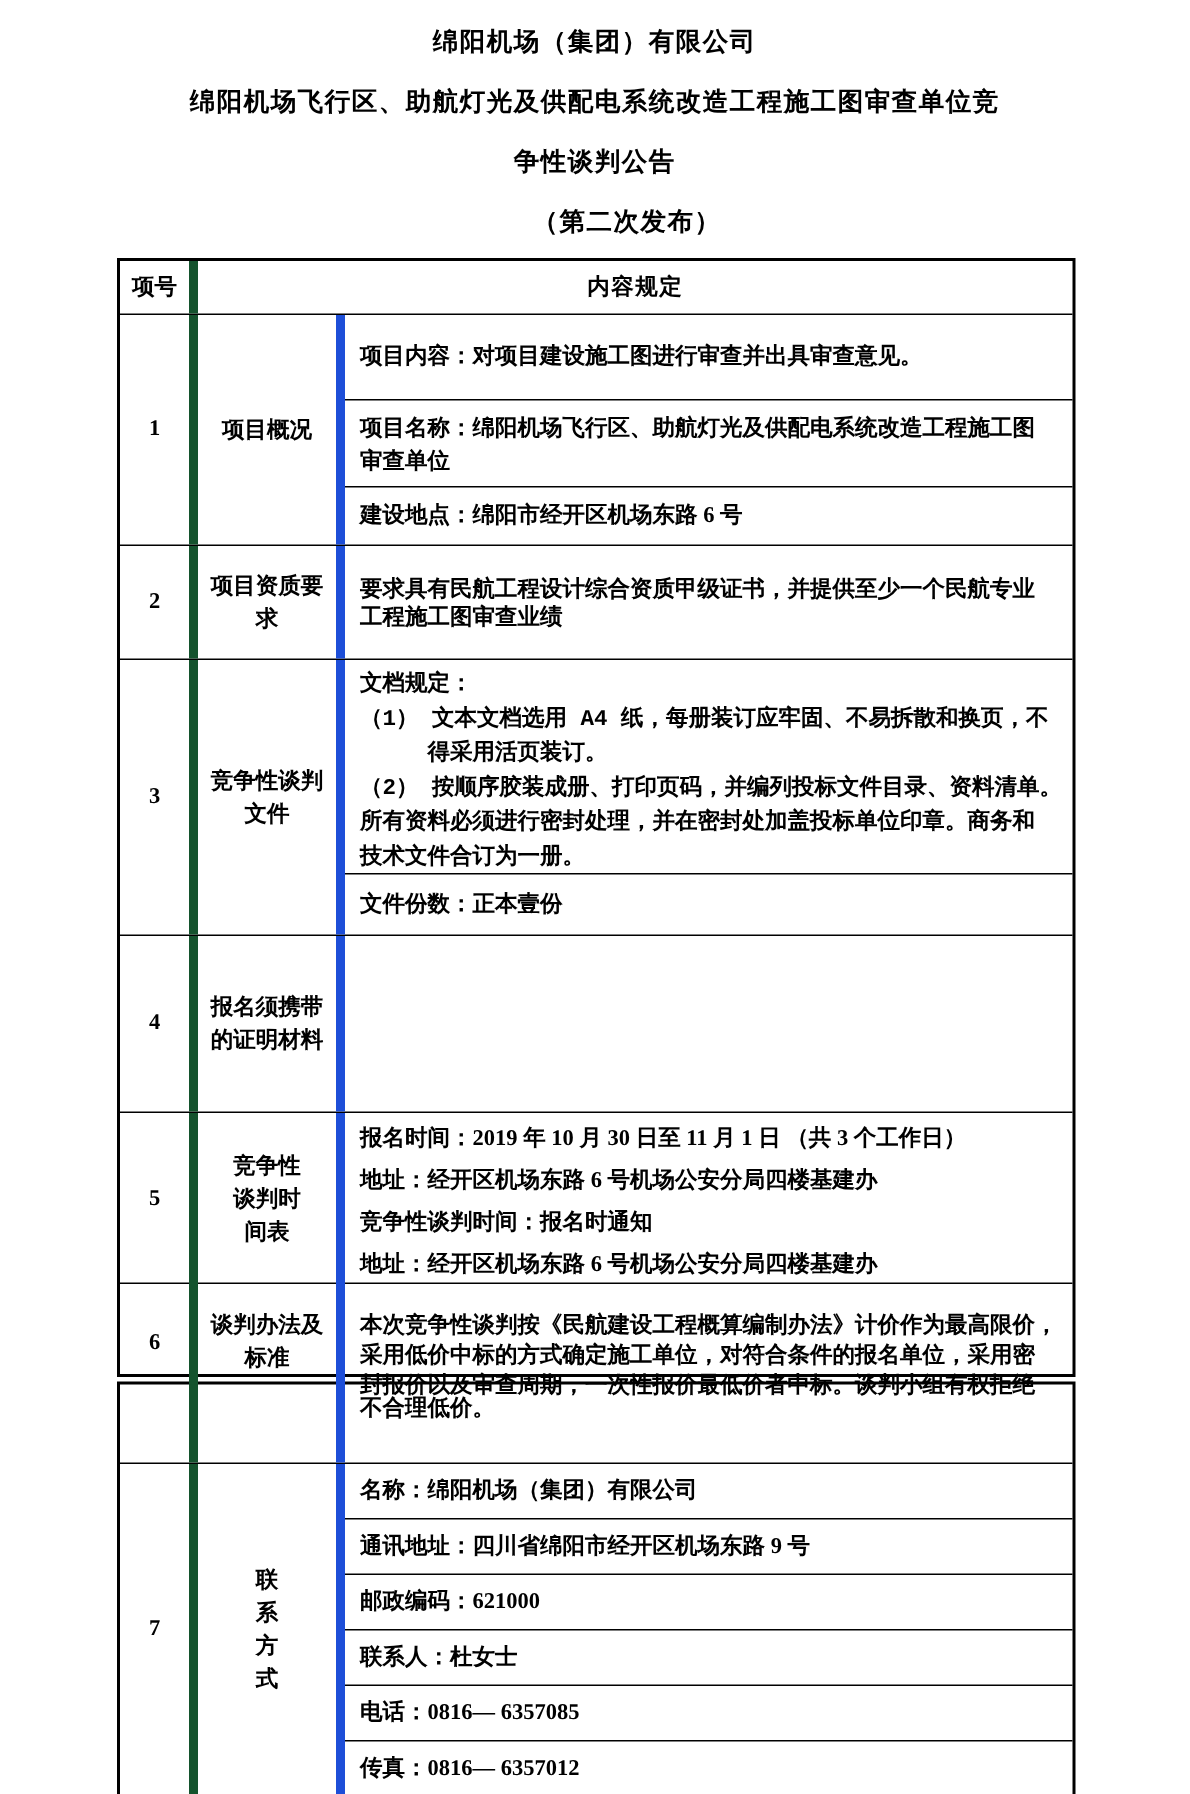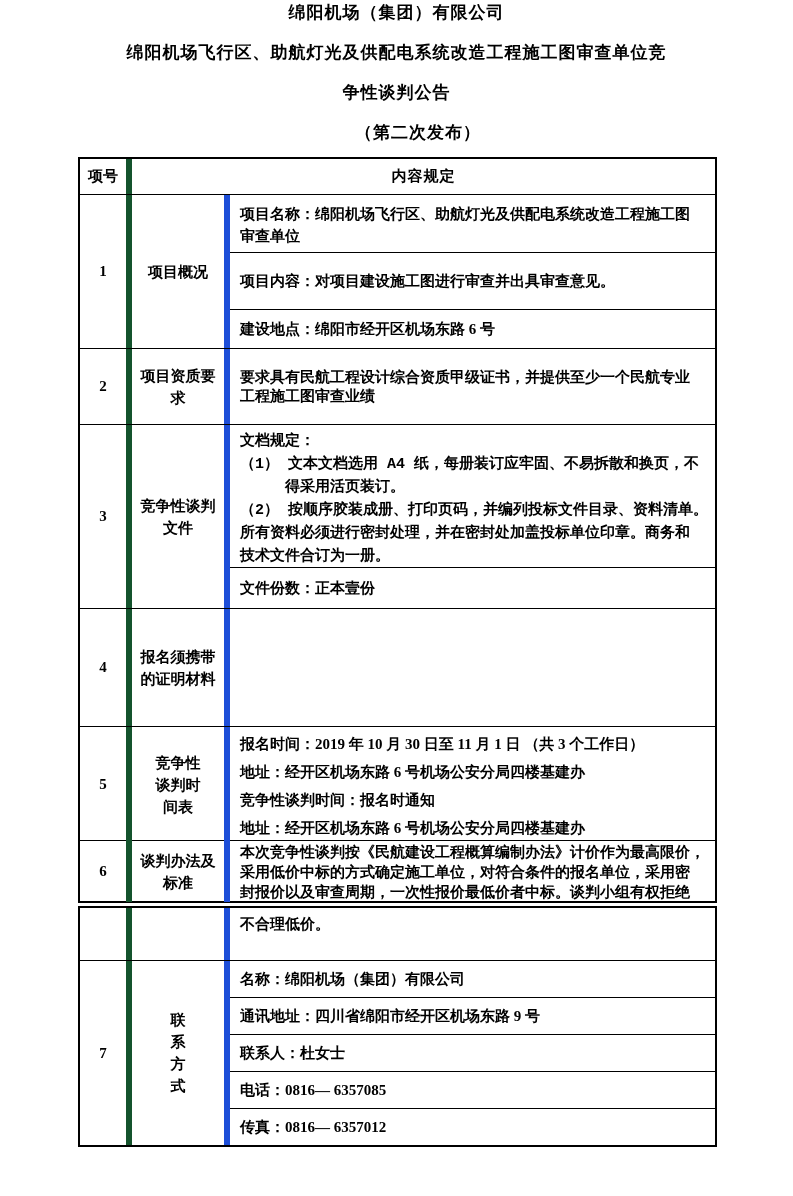--- a/index.html
+++ b/index.html
@@ -6,21 +6,21 @@
   body {
     width:793px; height:1196px;
     background:#ffffff; color:#000000;
     font-family:"Liberation Serif","DejaVu Serif",serif;
     font-weight:bold;
     overflow:hidden;
   }
   .page { position:relative; width:793px; height:1196px; box-sizing:border-box; }
 
   
-  .titles { text-align:center; padding-top:4px; }
+  .titles { text-align:center; padding-top:19px; }
   .title-line {
     font-size:17px; line-height:18px;
     margin-bottom:22px; letter-spacing:1px;
     white-space:pre-wrap;
   }
   .title-line:last-child { margin-bottom:0;margin-left:43px; }
 
   
   .tbl {
     margin-left:78px; width:639px;
@@ -83,21 +83,21 @@
   .h37  { height:37px; }
   .h36  { height:36px; }
 
   .cell-flow {
     box-sizing:border-box;
     padding:0 8px 0 10px;
     white-space:pre-wrap;
   }
   .r4 .cell-flow { display:flex; align-items:center; line-height:22px; }
   .r5 .cell-flow { line-height:28px; padding-top:3px; }
-  .r6 .cell-flow { line-height:20px; padding-top:1px; }
+  .r6 .cell-flow { line-height:20px; padding-top:1px;margin-top:17px; }
   .rcont .cell-flow { padding-top:5px; line-height:22px; }
 
   .lbl-r5 { line-height:26px; }
   .lbl-r7 { line-height:28px; }
 </style>
 </head>
 <body>
 
 <div class="page">
 
@@ -112,23 +112,23 @@
 
     <div class="trow thead">
       <div class="c cnum">项号</div>
       <div class="c chead">内容规定</div>
     </div>
 
     <div class="trow">
       <div class="c cnum">1</div>
       <div class="c clbl">项目概况</div>
       <div class="c stack">
+        <div class="sub h57 vmid">项目内容：对项目建设施工图进行审查并出具审查意见。</div>
         <div class="sub h58">项目名称：绵阳机场飞行区、助航灯光及供配电系统改造工程施工图
 审查单位</div>
-        <div class="sub h57 vmid">项目内容：对项目建设施工图进行审查并出具审查意见。</div>
         <div class="sub h38 vmid">建设地点：绵阳市经开区机场东路 6 号</div>
       </div>
     </div>
 
     <div class="trow r2">
       <div class="c cnum">2</div>
       <div class="c clbl">项目资质要
 求</div>
       <div class="c cell-flow vmid">要求具有民航工程设计综合资质甲级证书，并提供至少一个民航专业
 工程施工图审查业绩</div>
@@ -187,20 +187,21 @@
 
     <div class="trow">
       <div class="c cnum">7</div>
       <div class="c clbl lbl-r7">联
 系
 方
 式</div>
       <div class="c stack">
         <div class="sub h37 vmid">名称：绵阳机场（集团）有限公司</div>
         <div class="sub h37 vmid">通讯地址：四川省绵阳市经开区机场东路 9 号</div>
+        <div class="sub h37 vmid">邮政编码：621000</div>
         <div class="sub h37 vmid">联系人：杜女士</div>
         <div class="sub h37 vmid">电话：0816— 6357085</div>
         <div class="sub h36 vmid">传真：0816— 6357012</div>
       </div>
     </div>
 
   </div>
 
 </div>
 

